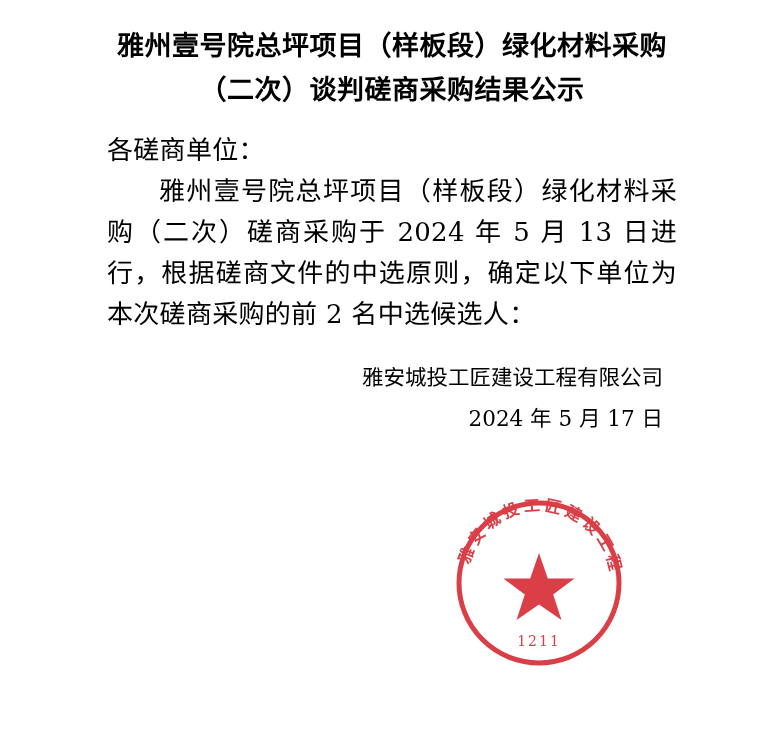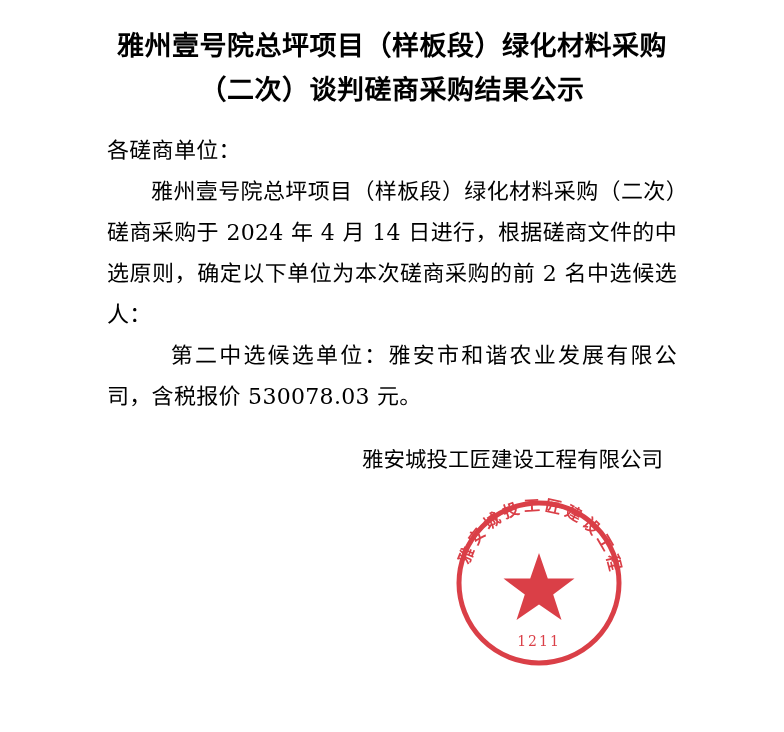--- a/index.html
+++ b/index.html
@@ -27,21 +27,21 @@
     font-family: "DejaVu Serif", "Liberation Serif", serif;
     font-weight: bold;
     font-size: 27px;
     line-height: 44px;
     letter-spacing: 0.5px;
     color: #000;
   }
   .body-block {
     margin: 18px auto 0 auto;
     width: 570px;
-    font-size: 22px;
+    font-size: 26px;
     line-height: 41px;
     letter-spacing: 0.3px;
     text-align: justify;
     text-justify: inter-ideograph;
   }
   .para {
     margin: 0;
     padding: 0;
   }
   .indent-1 { text-indent: 2em; }
@@ -75,26 +75,26 @@
 </style>
 </head>
 <body>
 
 <div id="page">
 
   <div class="doc-title">雅州壹号院总坪项目（样板段）绿化材料采购（二次）谈判磋商采购结果公示</div>
 
   <div class="body-block">
     <p class="para indent-0">各磋商单位：</p>
-    <p class="para indent-1">雅州壹号院总坪项目（样板段）绿化材料采购（二次）磋商采购于 2024 年 4 月 14 日进行，根据磋商文件的中选原则，确定以下单位为本次磋商采购的前 2 名中选候选人：</p>
-    <p class="para indent-2">第二中选候选单位：雅安市和谐农业发展有限公司，含税报价 530078.03 元。</p>
+    <p class="para indent-1">雅州壹号院总坪项目（样板段）绿化材料采购（二次）磋商采购于 2024 年 5 月 13 日进行，根据磋商文件的中选原则，确定以下单位为本次磋商采购的前 2 名中选候选人：</p>
   </div>
 
   <div class="sign-block">
     <span class="sign-line">雅安城投工匠建设工程有限公司</span>
+    <span class="sign-line">2024 年 5 月 17 日</span>
   </div>
 
   <div class="seal">
     <svg viewBox="0 0 186 186" width="186" height="186" xmlns="http://www.w3.org/2000/svg">
       <defs>
         <path id="sealArc" d="M 93,93 m -72,0 a 72,72 0 1,1 144,0 a 72,72 0 1,1 -144,0"></path>
         <path id="sealArcTop" d="M 21,93 a 72,72 0 0,1 144,0"></path>
       </defs>
       <circle cx="93" cy="93" r="80" fill="none" stroke="#d4202a" stroke-width="5"></circle>
 

